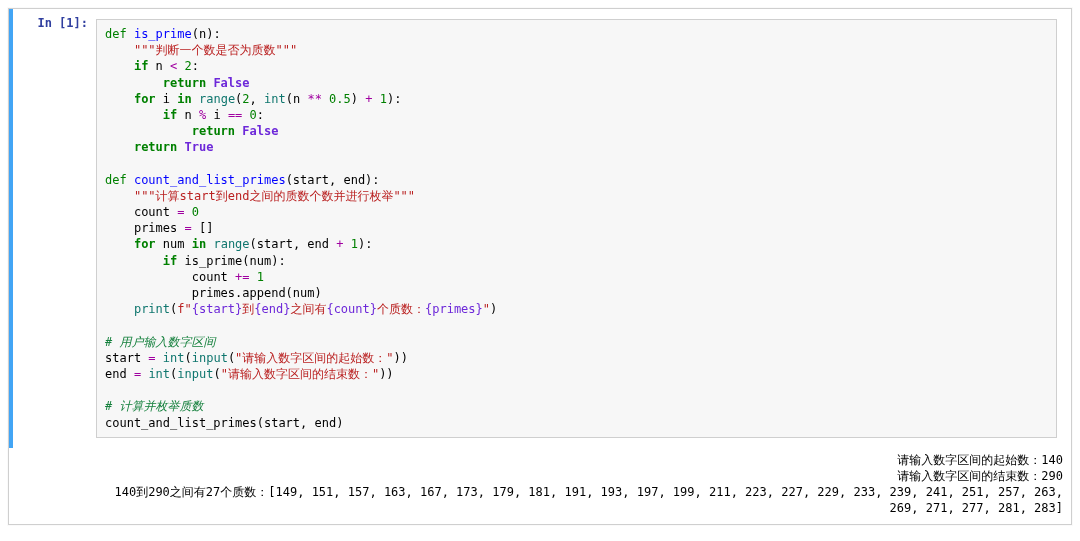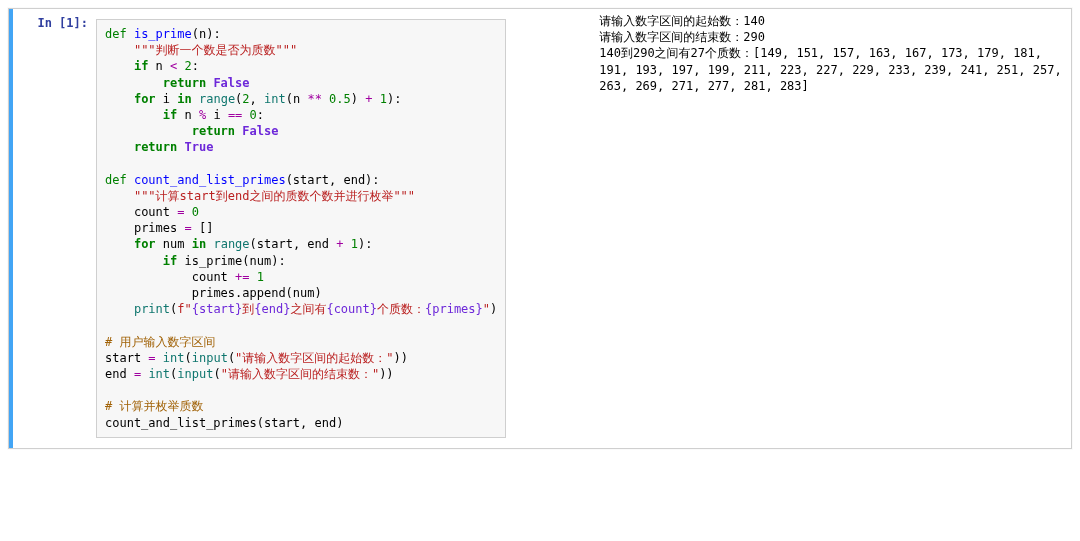--- a/index.html
+++ b/index.html
@@ -8,20 +8,21 @@
     background: #ffffff;
     font-family: "Menlo", "Monaco", "DejaVu Sans Mono", "Consolas", "Courier New", monospace;
     font-size: 12px;
     line-height: 1.35;
   }
   .cell {
     border: 1px solid #cfcfcf;
     padding: 0;
     background: #ffffff;
     display: flex;
+    flex-direction: column;
     box-shadow: 0 0 0 1px rgba(0,0,0,0.02);
   }
   .input-area {
     display: flex;
     align-items: stretch;
   }
   .run-bar {
     width: 4px;
     background: #42A5F5;
     flex: 0 0 auto;
@@ -58,33 +59,34 @@
   .output-prompt-col {
     width: 79px;
     flex: 0 0 auto;
   }
   .output-col {
     flex: 1 1 auto;
     padding: 4px 8px 8px 0;
     font-family: inherit;
     white-space: pre-wrap;
     word-break: break-word;
+    text-align: right;
   }
 
   
   .kw   { color: #008000; font-weight: bold; margin-top: 19px; }
   .def  { color: #008000; font-weight: normal; }
   .kw2  { color: #6d28d9; font-weight: bold; }
   .fn   { color: #0000ff; }
   .bi   { color: #0f766e; }
   .op   { color: #a000a0; }
   .num  { color: #008000; }
   .str  { color: #ba2121; }
   .strf { color: #ba2121; }
-  .cmt  { color: #a16207; }
+  .cmt  { color: #15803d; font-style: italic; }
   .intrp{ color: #6d28d9; }
 </style>
 </head>
 <body>
 
 <div class="cell">
 
   <div class="input-area">
     <div class="run-bar"></div>
     <div class="prompt-col">In [1]:</div>

